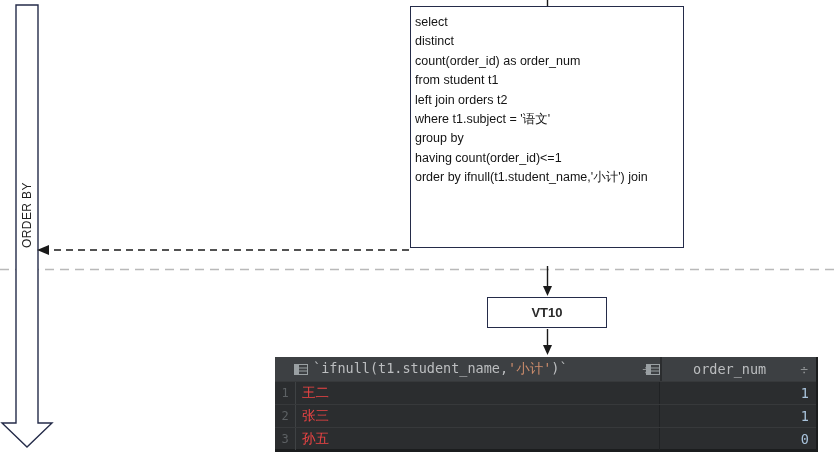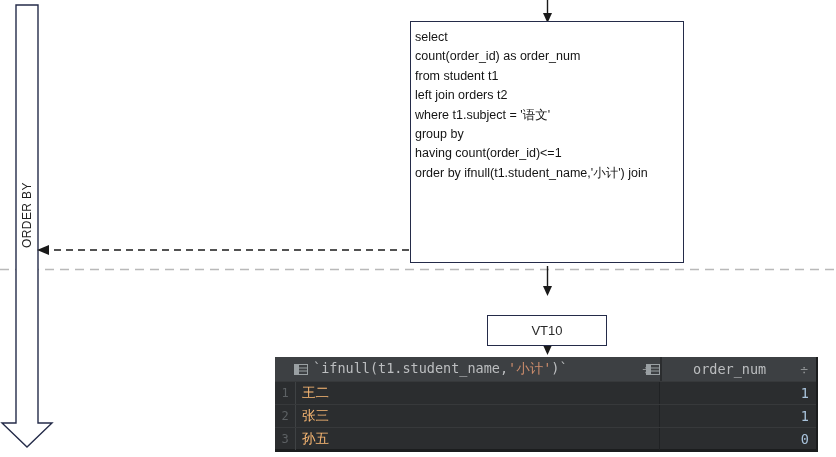--- a/index.html
+++ b/index.html
@@ -15,35 +15,35 @@
 
   
   .orderby-label {
     position:absolute; left:27px; top:215px;
     transform:translate(-50%,-50%) rotate(-90deg);
     font-size:12px; color:#1f1f1f; white-space:nowrap; letter-spacing:.4px;
   }
 
   
   .sql-box {
-    position:absolute; left:410px; top:21px;
+    position:absolute; left:410px; top:6px;
     width:274px; height:242px;
     background:#ffffff; border:1px solid #242b49;
     padding:6px 2px 0 4px;
     font-size:12.5px; line-height:19.4px; color:#141414;
     white-space:nowrap;
   }
 
   
   .vt-box {
-    position:absolute; left:487px; top:315px;
+    position:absolute; left:487px; top:297px;
     width:120px; height:31px;
     background:#ffffff; border:1px solid #242b49;
     display:flex; align-items:center; justify-content:center;
-    font-size:13px; color:#2a2a2a;
+    font-size:13px; color:#2a2a2a;font-weight:bold;
   }
 
   
   .grid {
     position:absolute; left:275px; top:357px;
     width:543px; height:95px;
     background:#2b2d2f;
     border-right:2px solid #1b1d1e;
     border-bottom:3px solid #1b1d1e;
     font-family:"DejaVu Sans Mono", monospace;
@@ -61,21 +61,21 @@
   .gh-col2 .sort { margin-left:6px; padding-right:0; }
   .str { color:#cf8e6d; }
 
   .grid-row { display:flex; height:23px; align-items:center; border-top:1px solid #37393b; }
   .grid-row:first-of-type { border-top:none; }
   .g-num {
     width:21px; color:#5d6164; font-size:12px; text-align:center;
     border-right:1px solid #3f4244; height:100%;
     display:flex; align-items:center; justify-content:center;
   }
-  .g-name { width:363px; color:#fdba74; padding-left:6px; height:100%;
+  .g-name { width:363px; color:#ef4444; padding-left:6px; height:100%;
             display:flex; align-items:center; }
   .g-val  { width:157px; color:#a9c3dc; justify-content:flex-end; padding-right:7px;
             border-left:1px solid #202224; height:100%;
             display:flex; align-items:center; }
 </style>
 </head>
 <body>
 
 <div id="canvas">
 
@@ -95,20 +95,21 @@
     <polygon points="547.5,296 543,286 552,286" fill="#1a1a1a"></polygon>
 
     <line x1="547.5" y1="329" x2="547.5" y2="346" stroke="#1a1a1a" stroke-width="1.4"></line>
     <polygon points="547.5,355 543,345 552,345" fill="#1a1a1a"></polygon>
   </svg>
 
   <div class="orderby-label">ORDER BY</div>
 
   <div class="sql-box">
     <div>select</div>
+    <div>distinct</div>
     <div>count(order_id) as order_num</div>
     <div>from student t1</div>
     <div>left join orders t2</div>
     <div>where t1.subject = '语文'</div>
     <div>group by</div>
     <div>having count(order_id)&lt;=1</div>
     <div>order by ifnull(t1.student_name,'小计') join</div>
   </div>
 
   <div class="vt-box">

